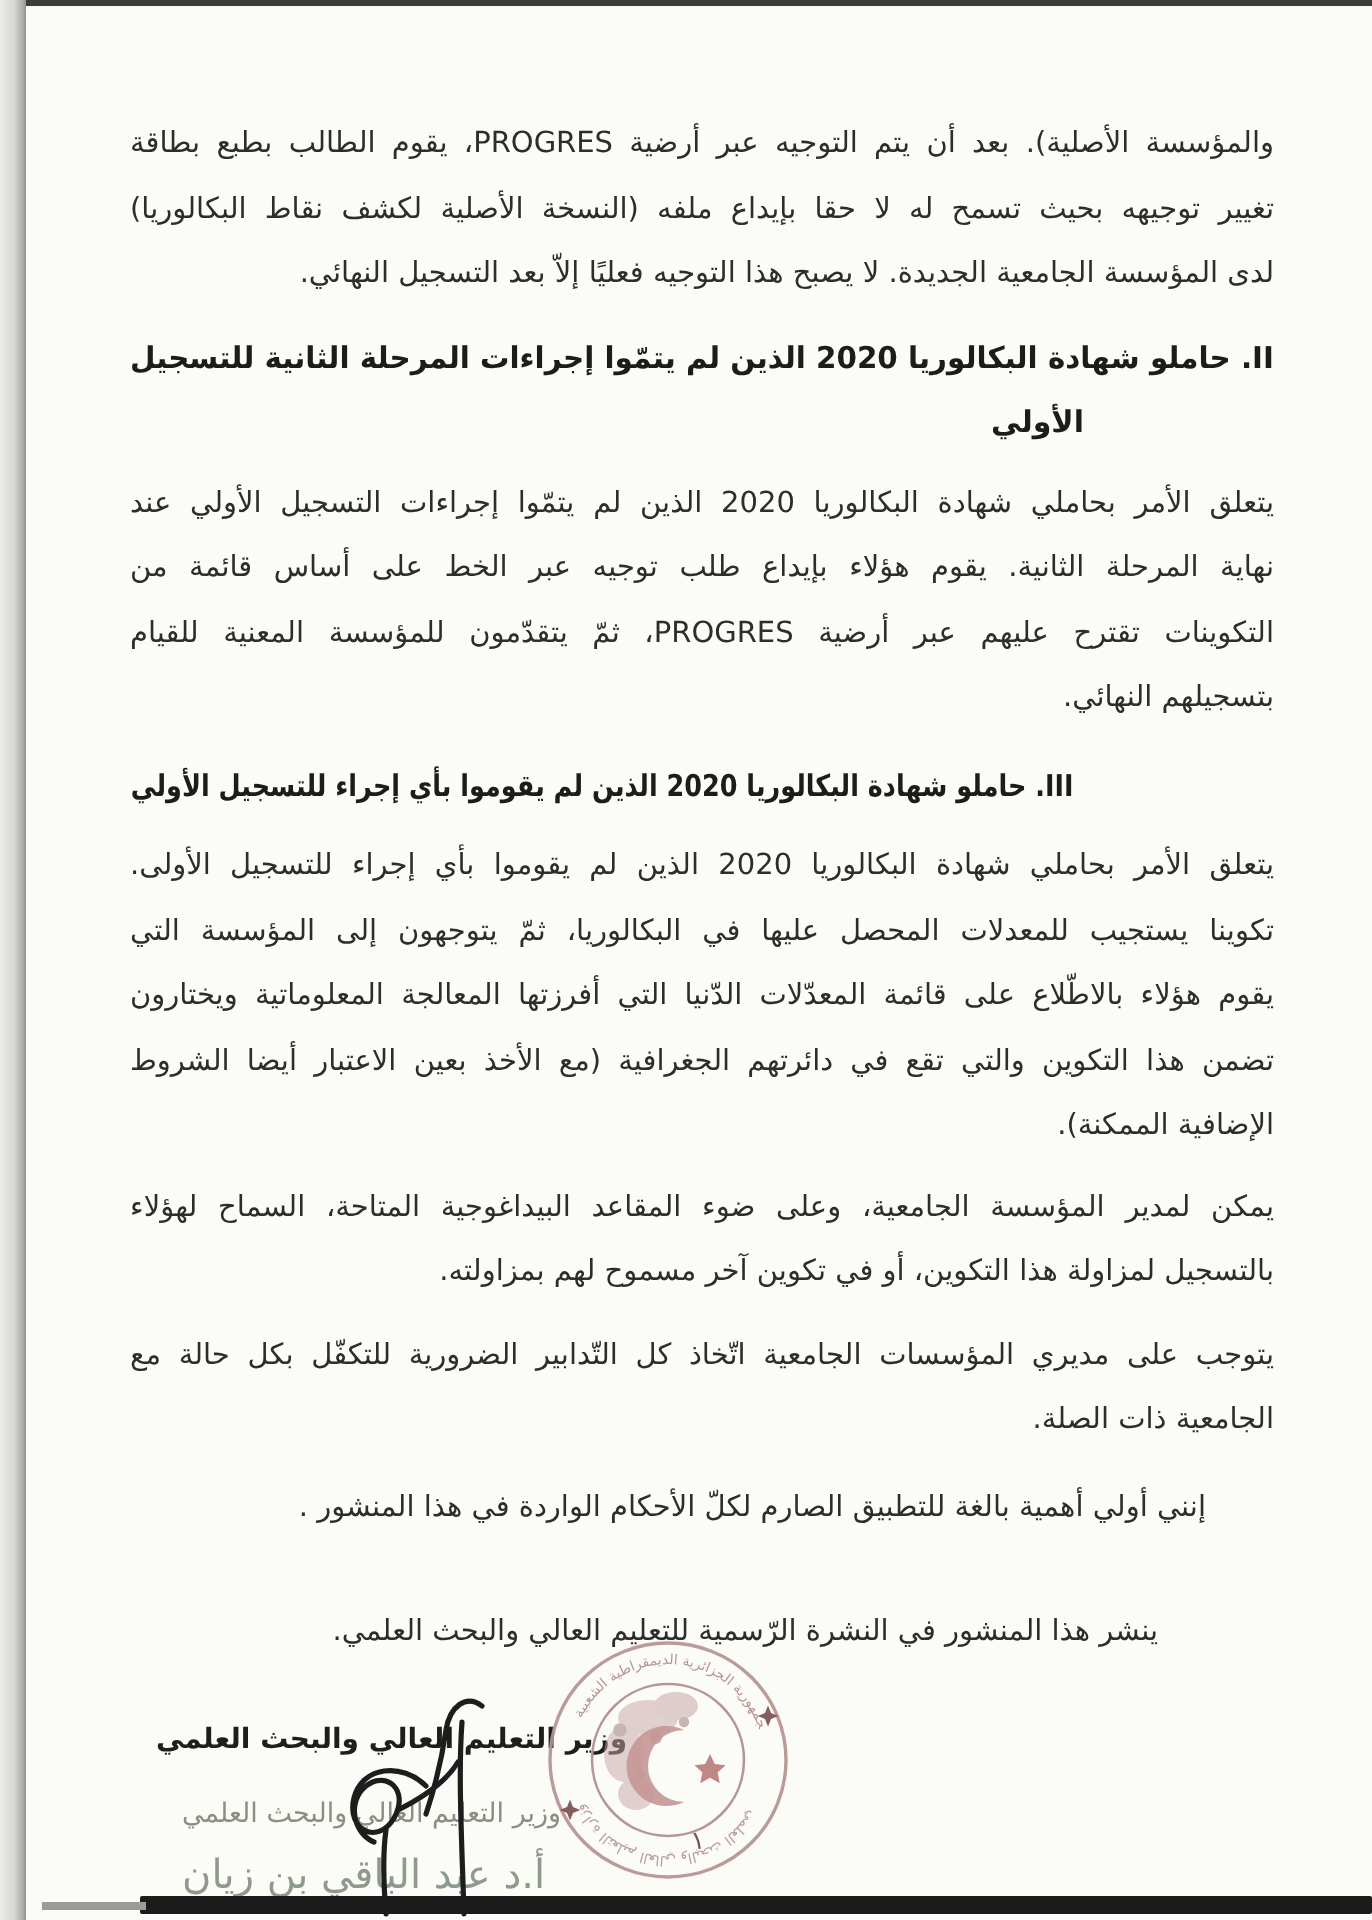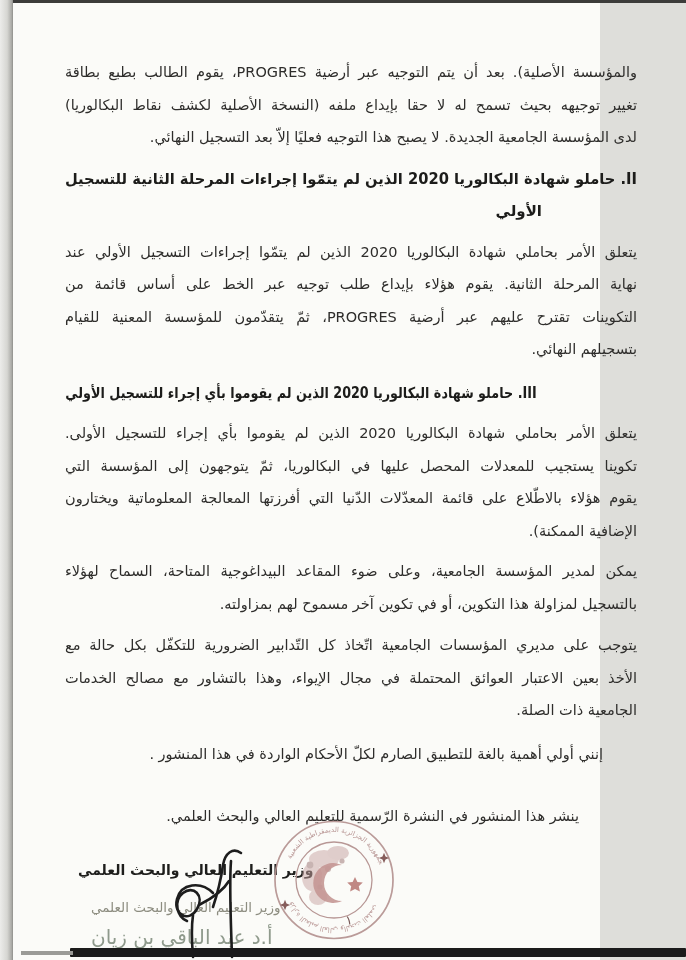--- a/index.html
+++ b/index.html
@@ -7,21 +7,21 @@
     width:686px;height:960px;position:relative;overflow:hidden;
     background:#dededa;
     font-family:"DejaVu Sans", sans-serif;
   }
   .canvas{position:absolute;inset:0;}
   .left-strip{
     position:absolute;left:0;top:0;width:13px;height:960px;
     background:linear-gradient(90deg,#ececea 0%,#d6d6d2 55%,#a9a9a5 90%,#8e8e8a 100%);
   }
   .page{
-    position:absolute;left:13px;top:0;width:587px;height:960px;
+    position:absolute;left:13px;top:0;width:673px;height:960px;
     background:#fbfbf8;
   }
   .top-edge{position:absolute;left:0;top:0;width:673px;height:3px;background:#3c3c3a;}
   .bottom-band{position:absolute;left:57px;top:948px;width:616px;height:9px;background:#1b1b1b;border-radius:1px;}
   .bottom-band-gray{position:absolute;left:8px;top:951px;width:52px;height:4px;background:#9b9b97;}
 
   .content{
     position:absolute;left:52px;top:56px;width:572px;
     direction:rtl;
     color:#2e2d2b;
@@ -91,31 +91,31 @@
       </div>
 
       <div class="heading3">
         <div class="ln-end hb h3line" style="transform-origin: 100% 50%; transform: scaleX(0.849926);">III. حاملو شهادة البكالوريا 2020 الذين لم يقوموا بأي إجراء للتسجيل الأولي</div>
       </div>
 
       <div class="par3">
         <div class="ln">يتعلق الأمر بحاملي شهادة البكالوريا 2020 الذين لم يقوموا بأي إجراء للتسجيل الأولى.</div>
         <div class="ln">تكوينا يستجيب للمعدلات المحصل عليها في البكالوريا، ثمّ يتوجهون إلى المؤسسة التي</div>
         <div class="ln">يقوم هؤلاء بالاطّلاع على قائمة المعدّلات الدّنيا التي أفرزتها المعالجة المعلوماتية ويختارون</div>
+        <div class="ln">تضمن هذا التكوين والتي تقع في دائرتهم الجغرافية (مع الأخذ بعين الاعتبار أيضا الشروط</div>
         <div class="ln-end">الإضافية الممكنة).</div>
       </div>
 
       <div class="par4">
         <div class="ln">يمكن لمدير المؤسسة الجامعية، وعلى ضوء المقاعد البيداغوجية المتاحة، السماح لهؤلاء</div>
         <div class="ln-end">بالتسجيل لمزاولة هذا التكوين، أو في تكوين آخر مسموح لهم بمزاولته.</div>
       </div>
 
       <div class="par5">
         <div class="ln">يتوجب على مديري المؤسسات الجامعية اتّخاذ كل التّدابير الضرورية للتكفّل بكل حالة مع</div>
-        <div class="ln">الأخذ بعين الاعتبار العوائق المحتملة في مجال الإيواء، وهذا بالتشاور مع مصالح الخدمات</div>
         <div class="ln-end">الجامعية ذات الصلة.</div>
       </div>
 
       <div class="p6">
         <div class="ln-end">إنني أولي أهمية بالغة للتطبيق الصارم لكلّ الأحكام الواردة في هذا المنشور .</div>
       </div>
 
       <div class="p7">
         <div class="ln-end">ينشر هذا المنشور في النشرة الرّسمية للتعليم العالي والبحث العلمي.</div>
       </div>

